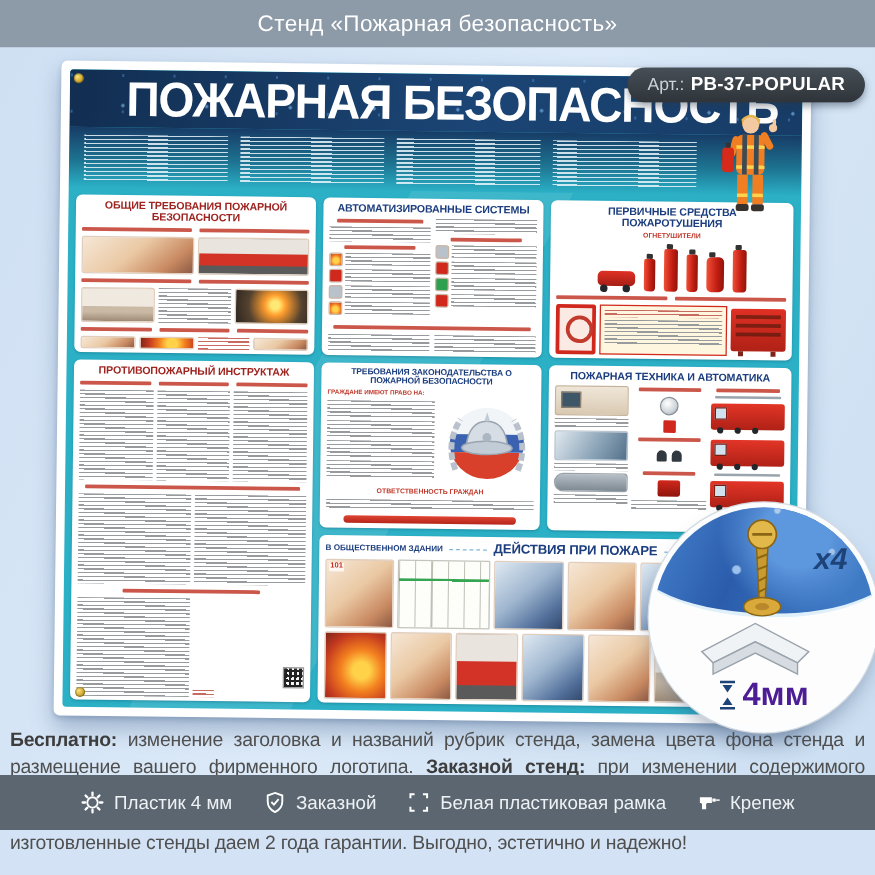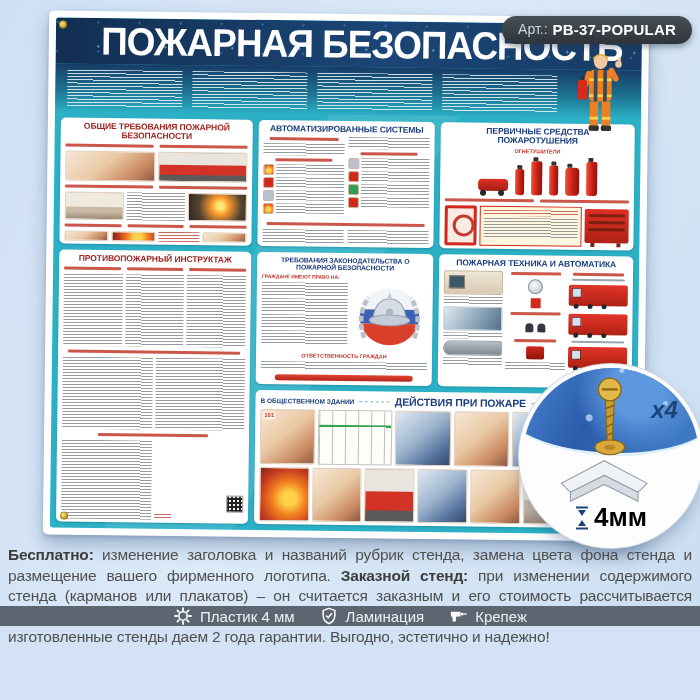--- a/index.html
+++ b/index.html
@@ -140,38 +140,41 @@
     background:radial-gradient(circle at 22% 38%,rgba(255,255,255,.55) 0 2px,transparent 3px),
       radial-gradient(circle at 55% 25%,rgba(255,255,255,.5) 0 2px,transparent 3px),
       radial-gradient(circle at 75% 55%,rgba(255,255,255,.45) 0 2px,transparent 3px),
       radial-gradient(circle at 40% 68%,rgba(180,215,250,.8) 0 3px,transparent 4px),
       radial-gradient(circle at 62% 42%,#5d97dd 0 18%,transparent 42%),
       linear-gradient(115deg,#4a86d2 10%,#2a5cab 45%,#3e79c4 80%)}
   .iz-bracket{position:absolute;left:11%;top:49%;width:72%;height:32%}
   .iz-screw{position:absolute;left:36%;top:5%;width:27%;height:58%}
   .iz-x4{position:absolute;right:12%;top:16%;font-size:24px;font-weight:bold;color:#1d4379;font-style:italic}
   .iz-thick{position:absolute;left:0;right:0;bottom:6%;display:flex;align-items:center;justify-content:center;gap:5px;
-    color:#000000;font-size:26px;font-weight:bold}
+    color:#4c1d95;font-size:26px;font-weight:bold}
 
   
   .desc{position:absolute;left:8px;right:8px;top:545px;font-size:15.5px;line-height:1.33;color:#4f4f4f;
     text-align:justify;letter-spacing:-.2px}
   .desc b{color:#3d3d3d}
 
   
-  .specbar{position:absolute;left:0;right:0;bottom:0;height:20px;background:#5c6670;display:flex;
+  .specbar{position:absolute;left:0;right:0;bottom:0;height:44px;background:#5c6670;display:flex;
     align-items:center;justify-content:center;gap:24px}
   .spec{display:flex;align-items:center;gap:7px;color:#eef2f5;font-size:15px;white-space:nowrap}
   .sic{width:20px;height:20px;flex:none}
 </style>
 </head>
 <body>
 
 <div class="screen">
 
+  <header class="topbar">
+    <span>Стенд «Пожарная безопасность»</span>
+  </header>
 
   <div class="stage">
 
     <div class="board">
       <div class="board-in">
 
         <i class="gr tl"></i>
         <i class="gr tr"></i>
         <i class="gr bl"></i>
         <i class="gr br"></i>
@@ -499,21 +502,27 @@
               <line x1="16.9" y1="7.1" x2="18.7" y2="5.3"></line>
           </g>
         </svg>
         <span>Пластик 4 мм</span>
       </div>
       <div class="spec">
         <svg class="sic" viewBox="0 0 24 24" fill="none" stroke="#fff" stroke-width="1.8">
           <path d="M12 2.8 L19 5.3 V11 C19 16 15.8 19.4 12 21.2 C8.2 19.4 5 16 5 11 V5.3 Z"></path>
           <polyline points="8.5,11.5 11,14 15.5,8.8"></polyline>
         </svg>
-        <span>Ламинация</span>
+        <span>Заказной</span>
+      </div>
+      <div class="spec">
+        <svg class="sic" viewBox="0 0 24 24" fill="none" stroke="#fff" stroke-width="1.9">
+          <path d="M4 8 V4 H8 M16 4 H20 V8 M20 16 V20 H16 M8 20 H4 V16"></path>
+        </svg>
+        <span>Белая пластиковая рамка</span>
       </div>
       <div class="spec">
         <svg class="sic" viewBox="0 0 24 24">
           <path d="M3.5 7 h11.5 v5.5 h-4.5 l-1 1 v5 h-4 v-5 l-1 -1 h-1 z" fill="#fff"></path>
           <rect x="15.5" y="8.2" width="3.2" height="3" fill="#fff"></rect>
           <rect x="19" y="9" width="3.5" height="1.4" fill="#fff"></rect>
         </svg>
         <span>Крепеж</span>
       </div>
     </footer>

